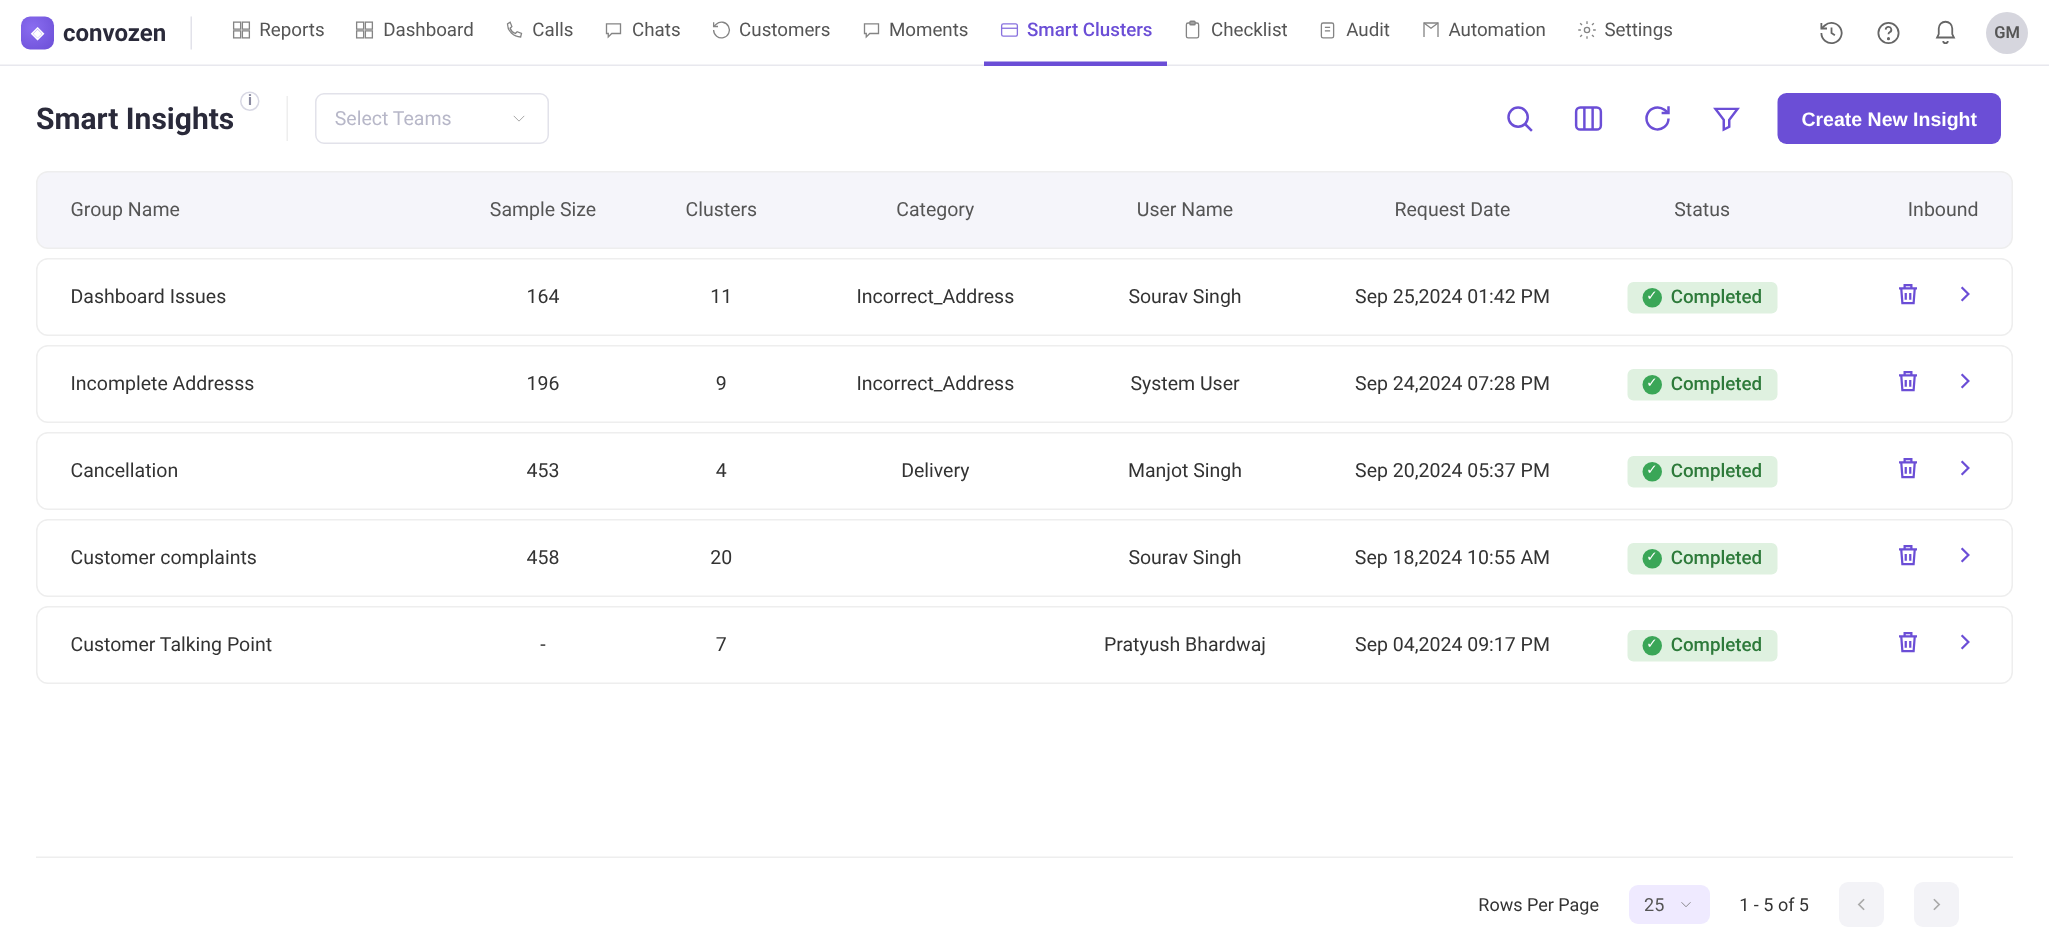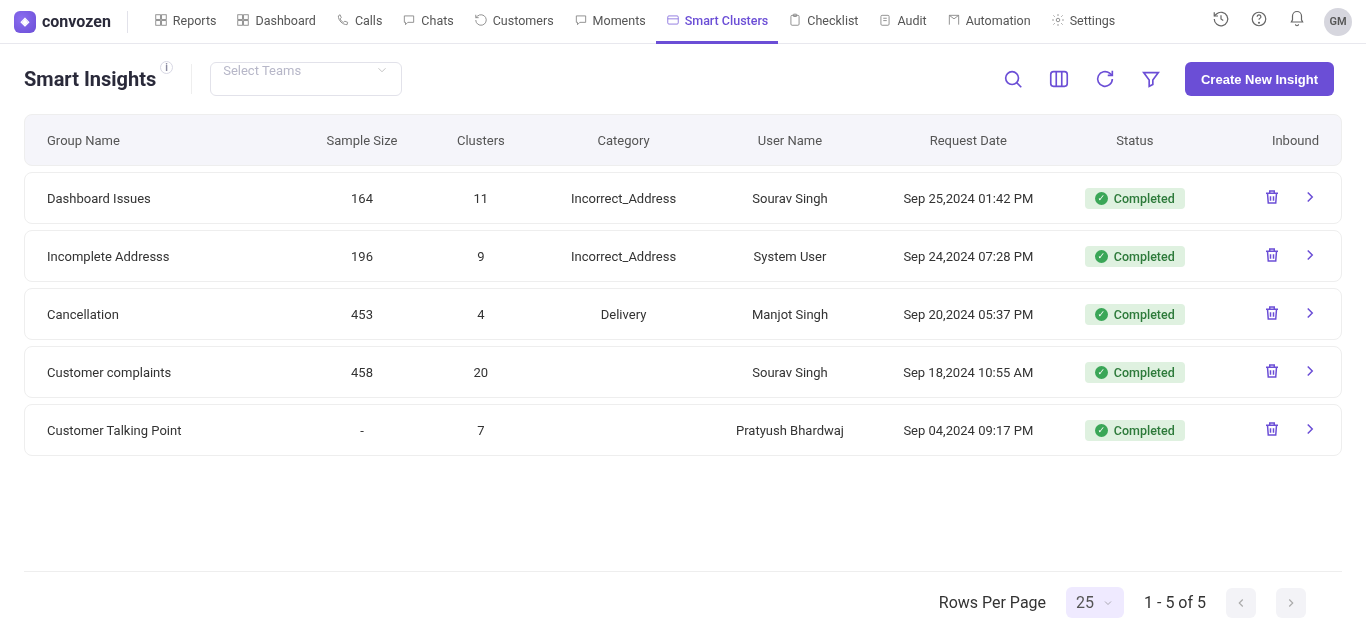--- a/index.html
+++ b/index.html
@@ -10,31 +10,31 @@
 .logo { display: flex; align-items: center; gap: 6px; font-weight: 700; font-size: 16px; color: #2a2a3a; }
 .logo-mark { width: 22px; height: 22px; border-radius: 6px; background: radial-gradient(circle at 35% 35%, #8a6df0, #6b4ed6); display:flex;align-items:center;justify-content:center;color:#fff;font-size:11px;font-weight:700;}
 .vsep { width:1px; height:22px; background:#e2e2ea; margin:0 8px;}
 .navlinks { display:flex; gap:0; align-items:flex-start;}
 .navlink { display:flex; align-items:center; gap:5px; padding:0 10px; height:44px; font-size:12.5px; color:#555; cursor:pointer; border-bottom:3px solid transparent;}
 .navlink.active { color:#6b4ed6; border-bottom:3px solid #6b4ed6; font-weight:500;}
 .nav-icon { width:14px; height:14px; display:inline-flex; align-items:center; justify-content:center; opacity:.8;}
 .nav-icon svg { width:14px; height:14px; stroke:#666; fill:none; stroke-width:1.5;}
 .navlink.active .nav-icon svg { stroke:#6b4ed6;}
 .spacer { flex:1; }
-.topright { display:flex; gap:16px; color:#666; }
+.topright { display:flex; align-items:center; gap:16px; color:#666; }
 .icon-btn { width:22px;height:22px;display:flex;align-items:center;justify-content:center;cursor:pointer;}
 .icon-btn svg{width:18px;height:18px;stroke:#666;fill:none;stroke-width:1.6;}
 .avatar{width:28px;height:28px;border-radius:50%;background:#d6d6de;display:flex;align-items:center;justify-content:center;font-size:11px;font-weight:600;color:#555;}
 
 
 .page-header{display:flex;align-items:center;padding:18px 24px;gap:14px;}
 .page-title{font-size:20px;font-weight:700;color:#2a2a3a;display:flex;align-items:flex-start;gap:4px;}
 .info-sup{font-size:10px;color:#8a8aa0;border:1px solid #d8d8e4;border-radius:50%;width:13px;height:13px;display:inline-flex;align-items:center;justify-content:center;position:relative;top:-6px;}
 .title-sep{width:1px;height:30px;background:#eee;margin:0 4px;}
-.team-select{border:1px solid #e2e2ea;border-radius:6px;height:34px;display:flex;padding:0 12px;width:192px;font-size:13px;color:#b7b7c8;justify-content:space-between;cursor:pointer;}
+.team-select{border:1px solid #e2e2ea;border-radius:6px;height:34px;display:flex;align-items:center;padding:0 12px;width:156px;font-size:13px;color:#b7b7c8;justify-content:space-between;cursor:pointer;}
 .team-select svg{width:14px;height:14px;stroke:#999;fill:none;}
 
 .header-actions{display:flex;align-items:center;gap:22px;margin-left:auto;margin-right:8px;}
 .hact{width:24px;height:24px;cursor:pointer;display:flex;align-items:center;justify-content:center;}
 .hact svg{width:22px;height:22px;stroke:#6b4ed6;fill:none;stroke-width:1.8;}
 .primary-btn{background:#6b4ed6;color:#fff;border:none;border-radius:6px;height:34px;padding:0 16px;font-size:13px;font-weight:600;cursor:pointer;}
 
 
 .table-wrap{margin:0 24px;}
 .thead{display:grid;grid-template-columns: 2.2fr 1fr 1fr 1.4fr 1.4fr 1.6fr 1.2fr 1fr;align-items:center;background:#f5f5fa;border:1px solid #eee;border-radius:8px;height:52px;padding:0 16px;font-size:13px;color:#555;}
@@ -47,21 +47,21 @@
 .trow > div{padding:0 6px;}
 .status-badge{display:inline-flex;align-items:center;gap:6px;background:#dff1e0;color:#2d7a3a;border-radius:4px;padding:3px 10px;font-size:12.5px;font-weight:500;}
 .status-badge .dot{width:13px;height:13px;border-radius:50%;background:#3aa657;display:inline-flex;align-items:center;justify-content:center;}
 .status-badge .dot:after{content:"✓";color:#fff;font-size:9px;line-height:1;}
 .row-actions{display:flex;align-items:center;justify-content:flex-end;gap:20px;}
 .row-actions svg{width:18px;height:18px;fill:none;stroke-width:2;}
 .trash svg{stroke:#6b4ed6;}
 .chevron svg{stroke:#6b4ed6;}
 
 
-.footer{position:absolute;bottom:0;left:0;right:0;border-top:1px solid #eee;height:62px;display:flex;align-items:center;justify-content:flex-end;padding:0 36px;gap:20px;font-size:16px;color:#333;margin:0 24px;}
+.footer{position:absolute;bottom:0;left:0;right:0;border-top:1px solid #eee;height:62px;display:flex;align-items:center;justify-content:flex-end;padding:0 36px;gap:20px;font-size:12px;color:#333;margin:0 24px;}
 .rows-label{color:#333;}
 .rows-sel{background:#efeaff;border-radius:6px;padding:6px 10px;display:flex;align-items:center;gap:8px;color:#555;cursor:pointer;}
 .rows-sel svg{width:12px;height:12px;stroke:#666;fill:none;}
 .pg-btn{width:30px;height:30px;border-radius:6px;background:#f3f3f7;display:flex;align-items:center;justify-content:center;cursor:not-allowed;}
 .pg-btn svg{width:14px;height:14px;stroke:#aaa;fill:none;stroke-width:2;}
 </style>
 </head>
 <body>
 
 <div class="topnav">

